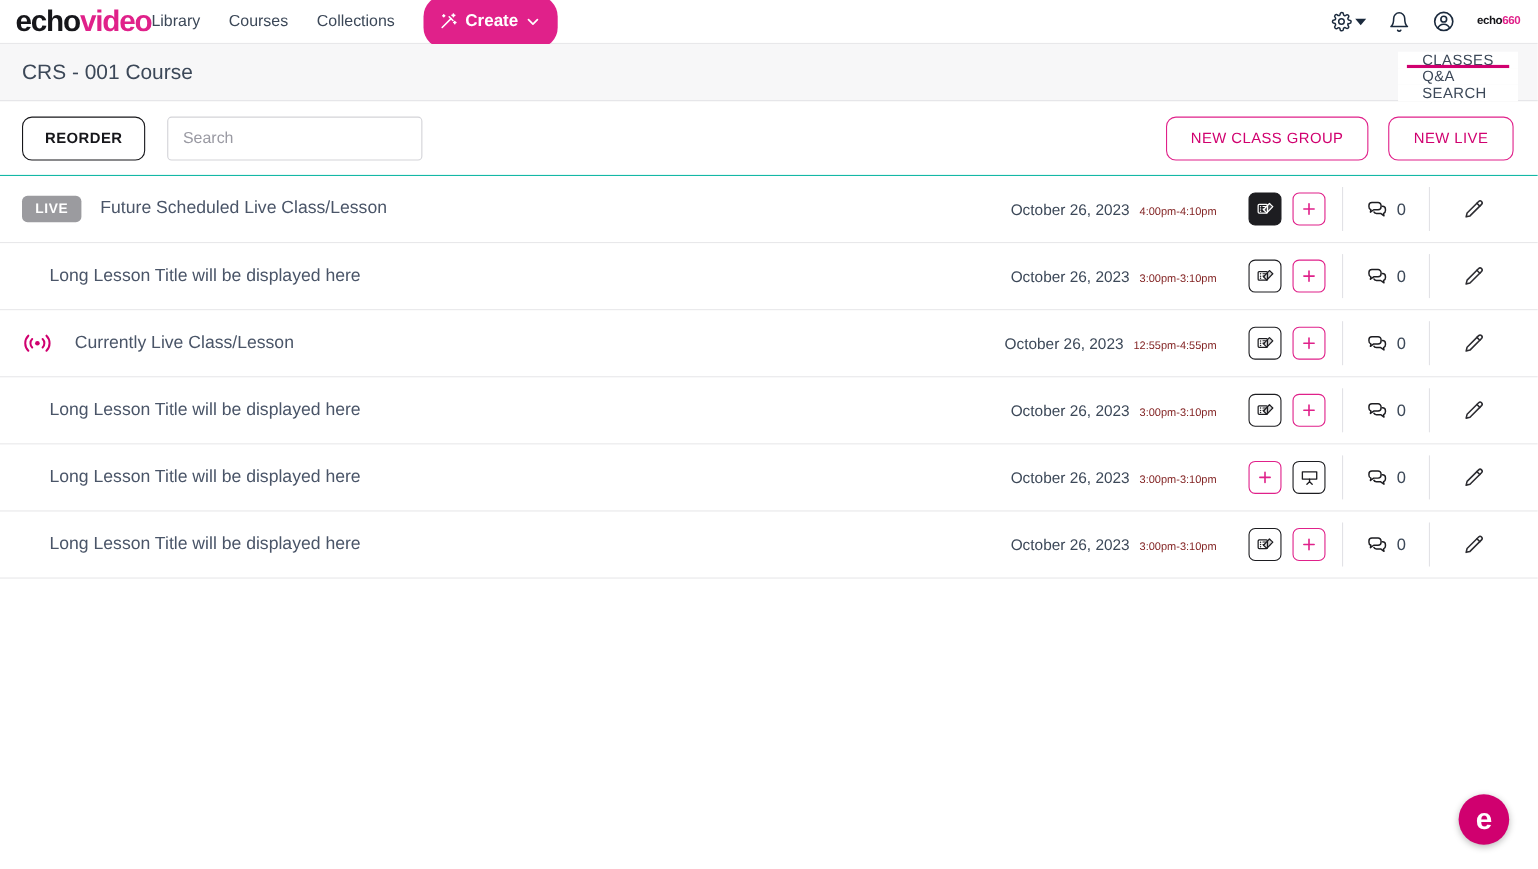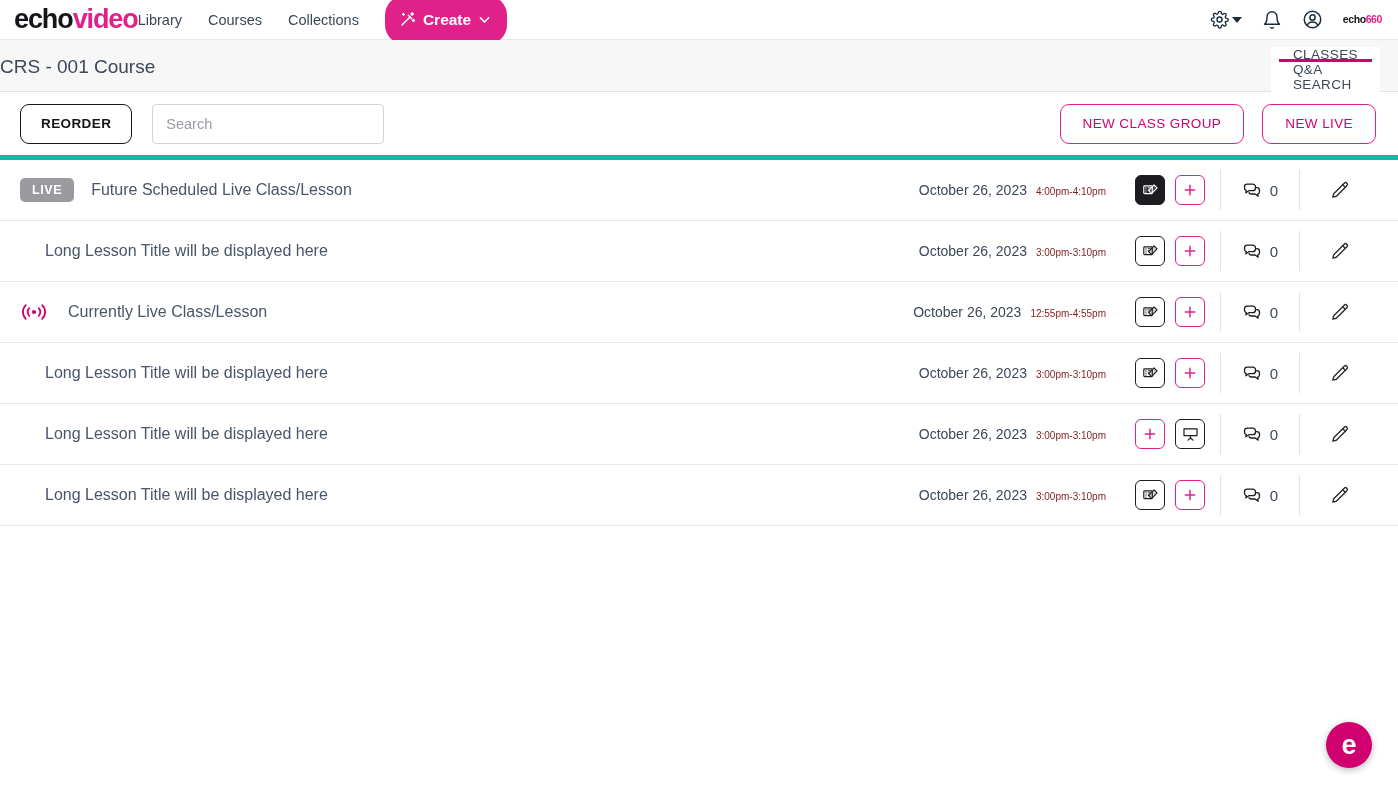--- a/index.html
+++ b/index.html
@@ -90,20 +90,21 @@
     height: 52px;
     background: #f7f7f8;
     display: flex;
     align-items: flex-end;
     border-bottom: 1px solid #e4e4e7;
     position: relative;
   }
   .course-title {
     font-size: 19px;
     color: #3c4858;
+    padding-left: 20px;
     padding-bottom: 13px;
     white-space: nowrap;
   }
   .tabs {
     margin-left: auto;
     display: flex;
     align-items: stretch;
     height: 44px;
     padding-right: 18px;
     flex-direction: column;
@@ -129,21 +130,21 @@
     height: 3px;
     background: #d0006f;
   }
 
   
   .toolbar {
     height: 68px;
     display: flex;
     align-items: center;
     padding: 0 22px 0 20px;
-    border-bottom: 5px solid #14b8a6;
+    border-bottom: 1px solid #14b8a6;
   }
   .reorder-btn {
     height: 40px;
     padding: 0 20px;
     background: #fff;
     border: 1.5px solid #16161a;
     border-radius: 9px;
     font-size: 13.5px;
     font-weight: bold;
     letter-spacing: 0.4px;

